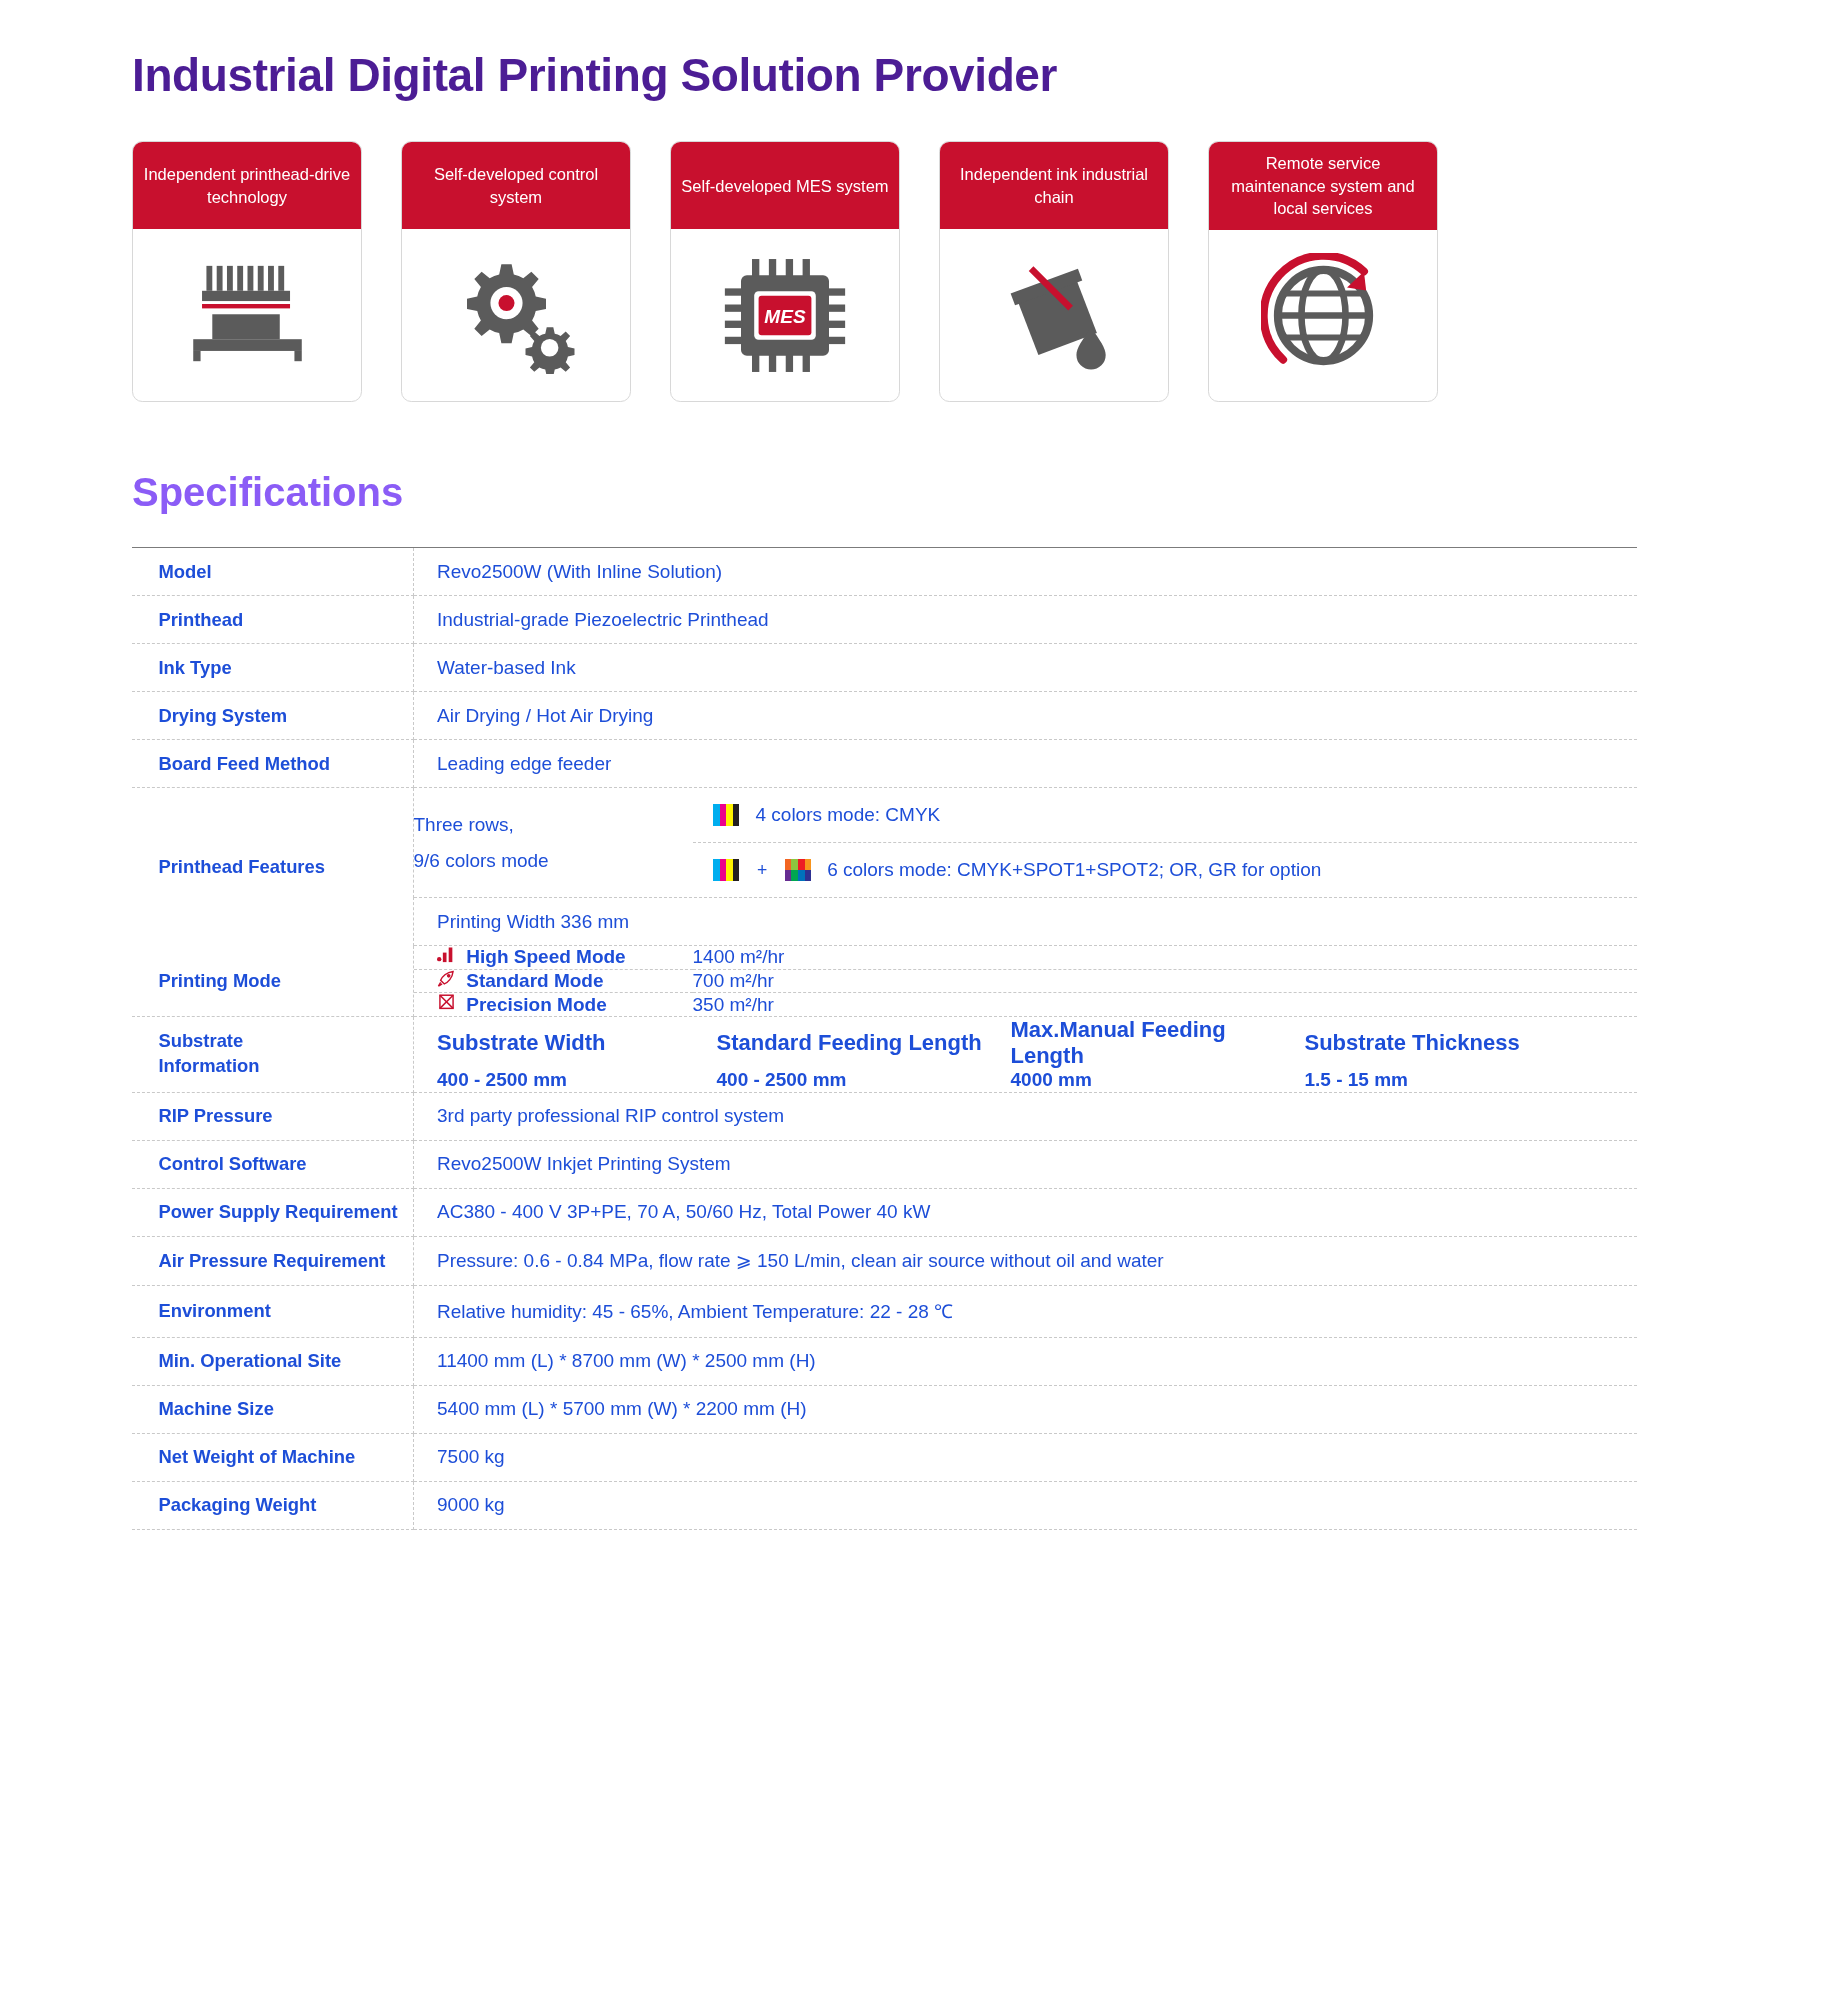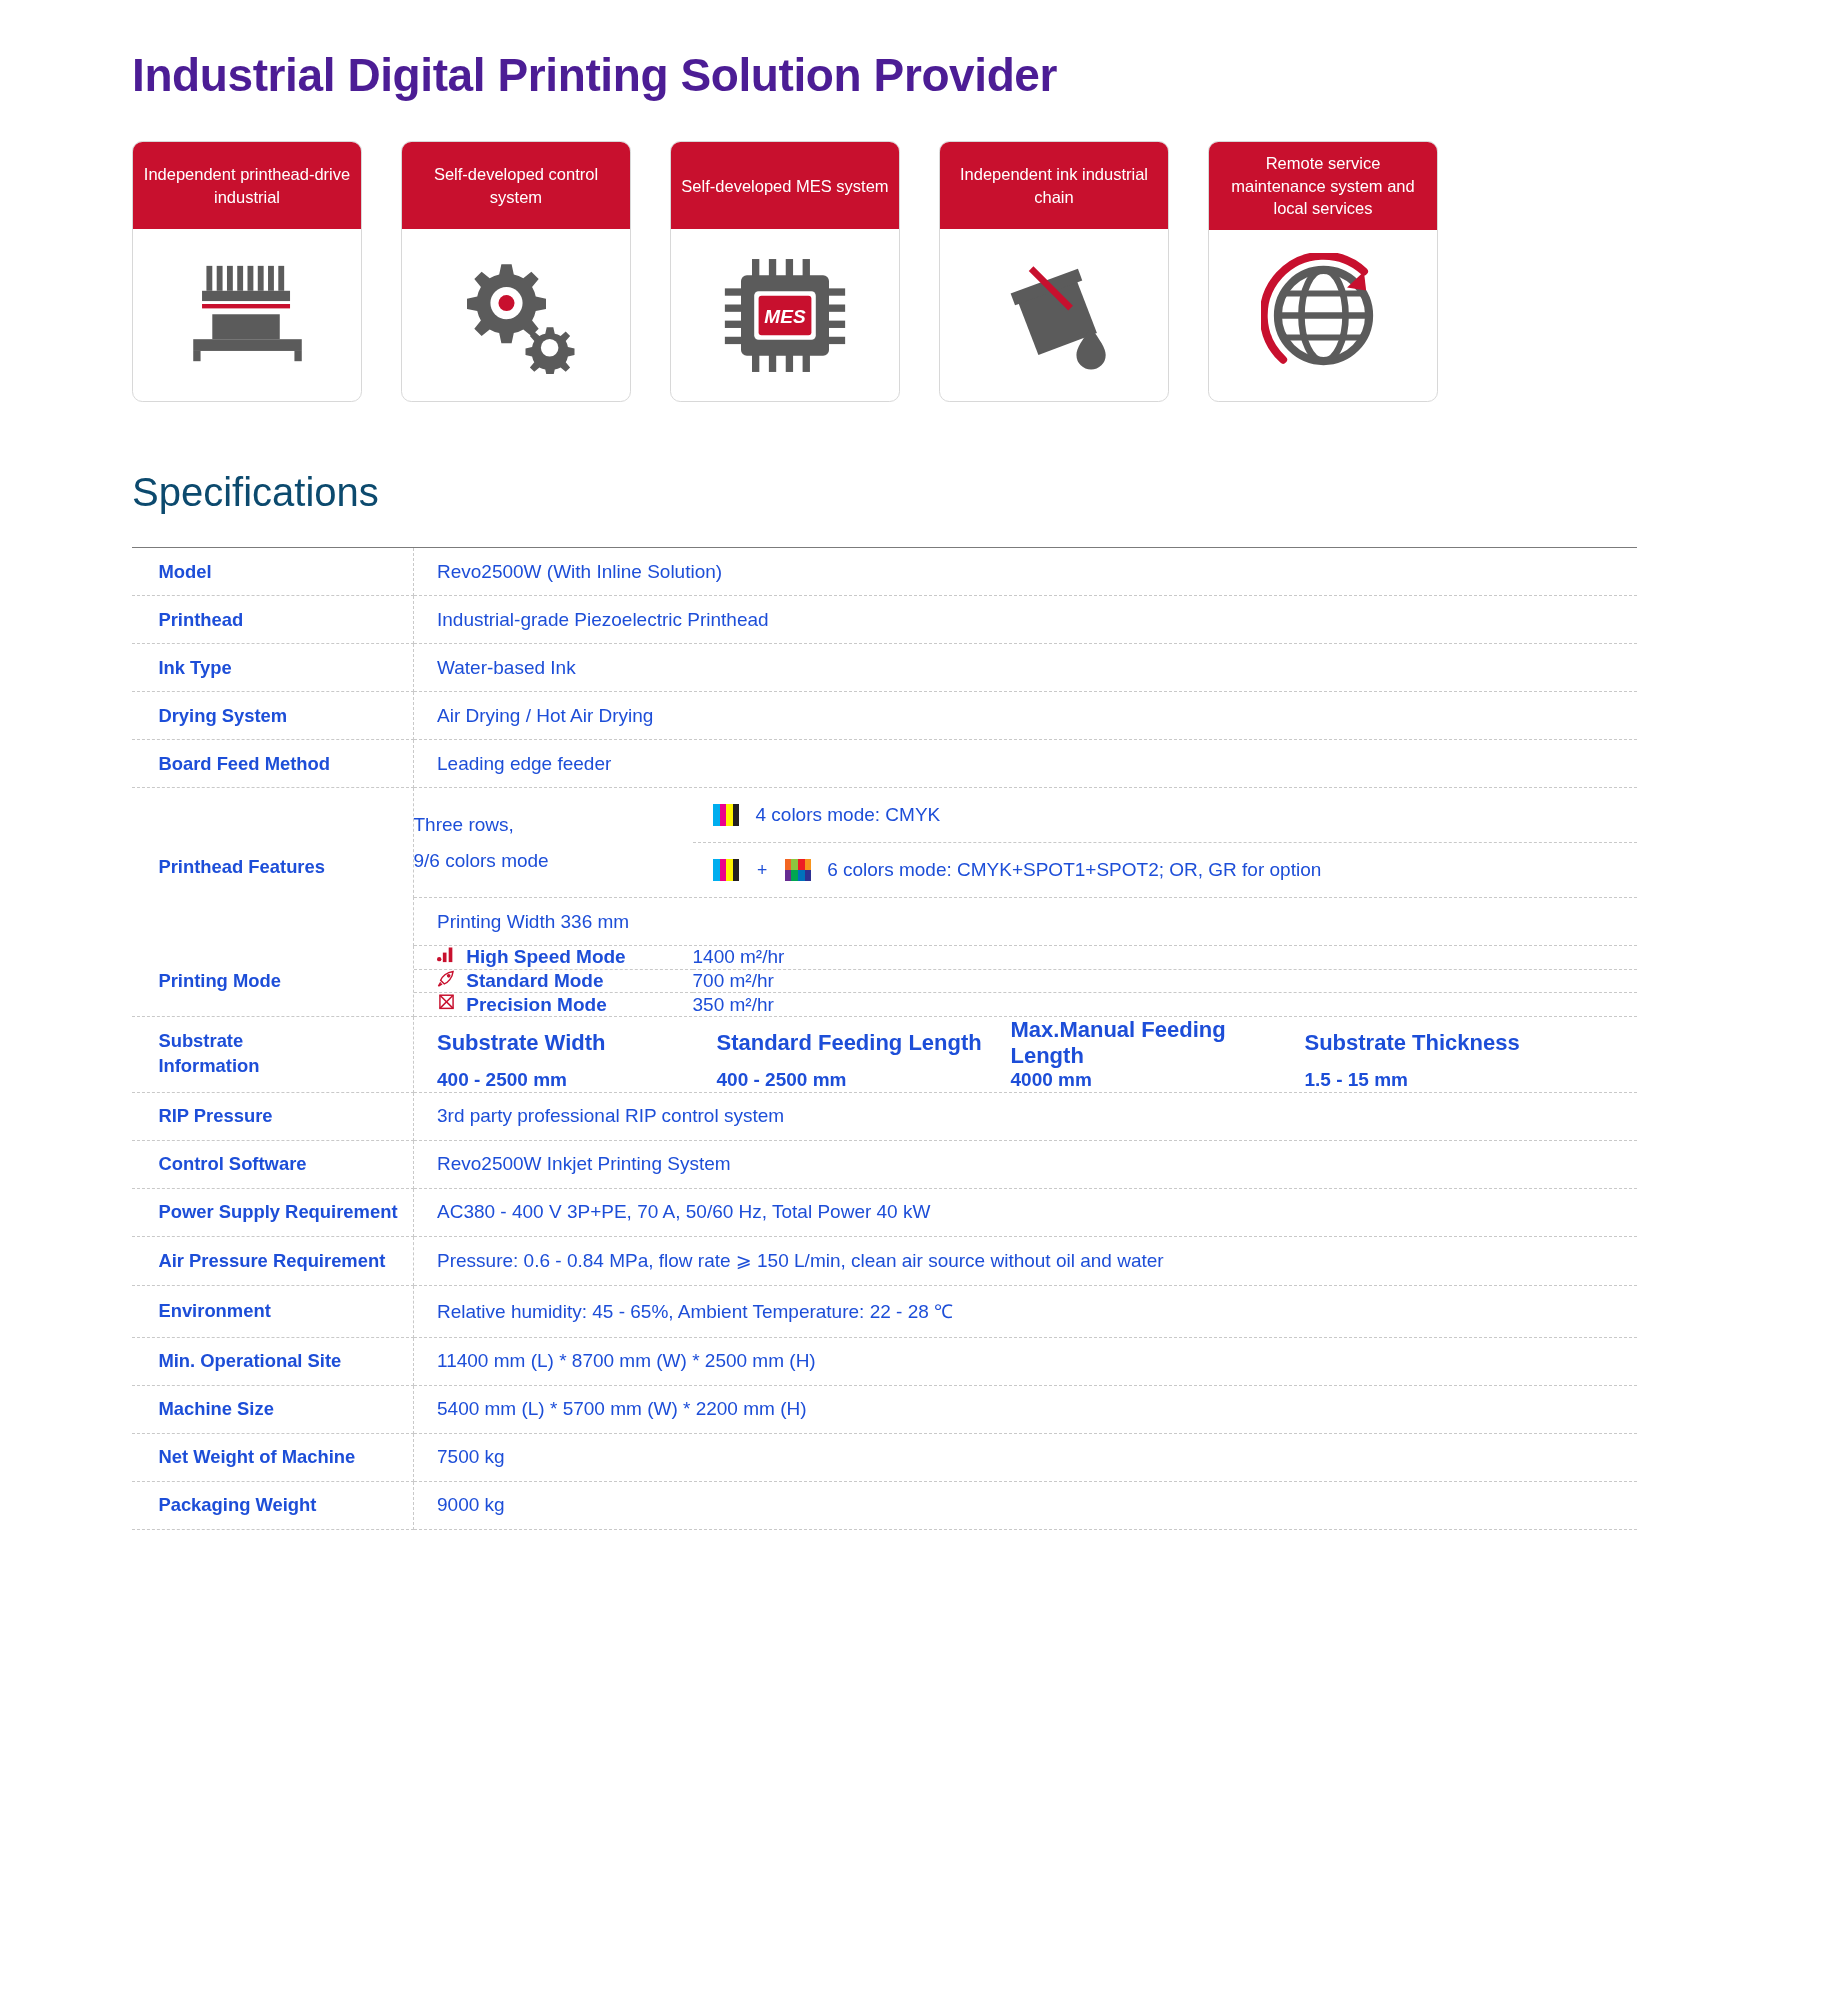--- a/index.html
+++ b/index.html
@@ -57,23 +57,23 @@
   .card-body {
     flex: 1;
     display: flex;
     align-items: center;
     justify-content: center;
   }
   .card-body svg { display: block; }
 
   
   h2.spec-title {
-    color: #0c4a6e;
+    color: #8b5cf6;
     font-size: 40px;
-    font-weight: normal;
+    font-weight: bold;
     margin: 68px 0 0 0;
   }
   table.spec {
     width: 1505px;
     border-collapse: collapse;
     margin-top: 32px;
     font-size: 18.4px;
   }
   table.spec tr.toprule > td { border-top: 1.5px solid #7b7b7b; }
   table.spec td {
@@ -161,21 +161,21 @@
 </head>
 <body>
 
 <div class="page">
 
   <h1 class="headline">Industrial Digital Printing Solution Provider</h1>
 
   <div class="features">
 
     <div class="card">
-      <div class="card-head">Independent printhead-drive industrial</div>
+      <div class="card-head">Independent printhead-drive technology</div>
       <div class="card-body">
         <svg width="147" height="110" viewBox="0 0 200 150">
           <g fill="#5b5b5b">
             <rect x="44" y="8" width="8" height="34"></rect>
               <rect x="58" y="8" width="8" height="34"></rect>
             <rect x="72" y="8" width="8" height="34"></rect>
               <rect x="86" y="8" width="8" height="34"></rect>
             <rect x="100" y="8" width="8" height="34"></rect>
               <rect x="114" y="8" width="8" height="34"></rect>
             <rect x="128" y="8" width="8" height="34"></rect>

